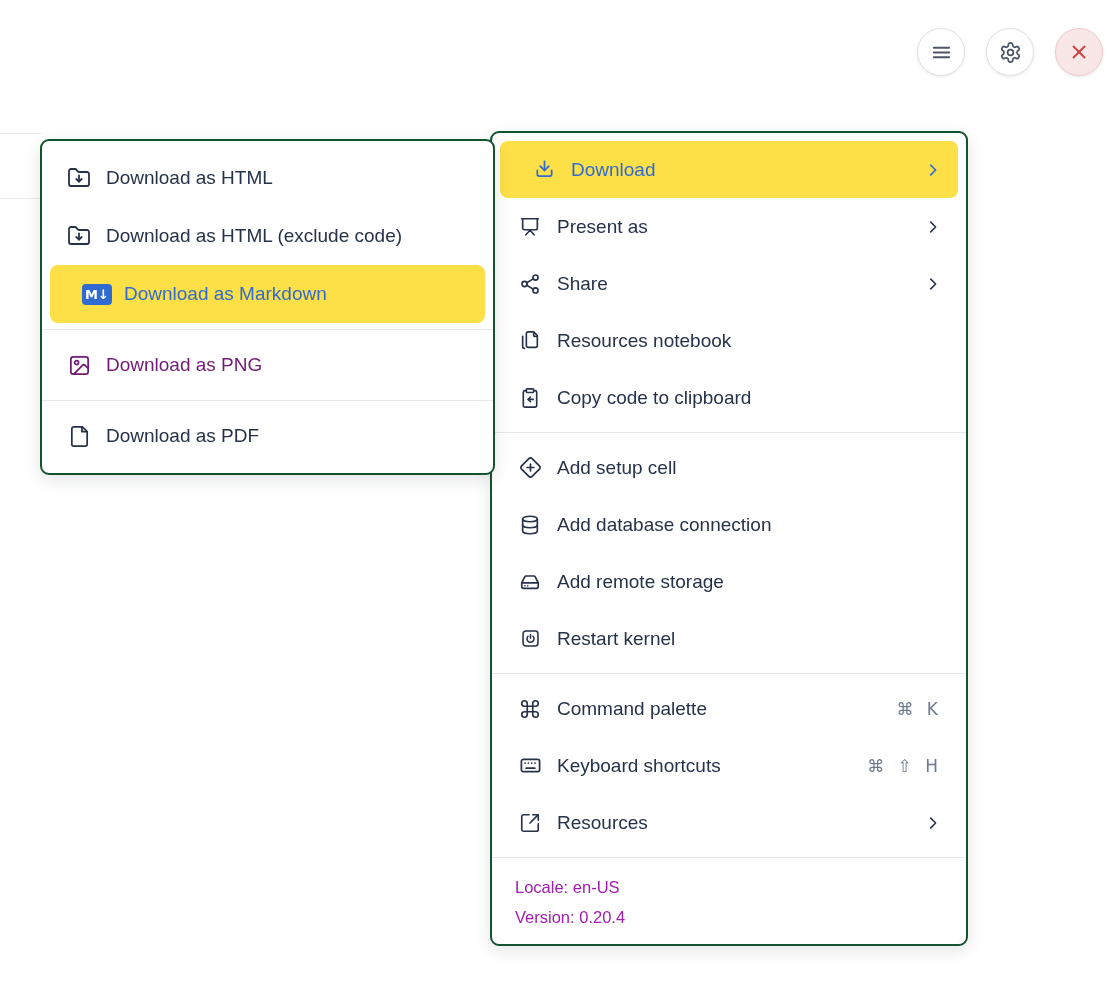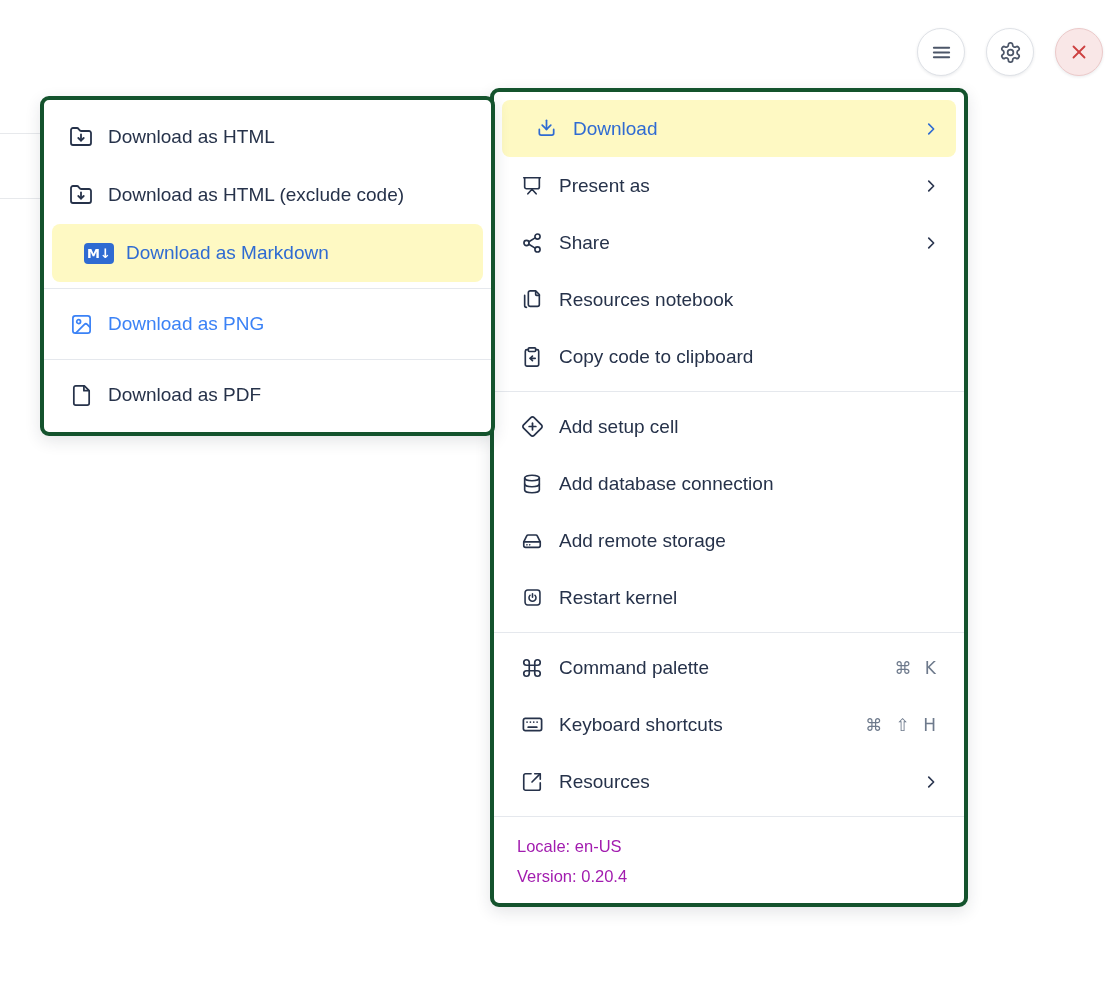--- a/index.html
+++ b/index.html
@@ -48,24 +48,25 @@
   .circle-btn.danger {
     background: #f9e7e7;
     border-color: #eccaca;
     color: #cd4040;
   }
 
   
   .menu {
     position: absolute;
     background: #ffffff;
-    border: 4px solid #14532d;
+    border: 2px solid #14532d;
     border-radius: 9px;
     box-shadow: 0 5px 16px rgba(30, 40, 60, 0.12);
     color: #26324a;
+    margin-top: 43px;
   }
   .main-menu {
     left: 490px;
     top: 88px;
     width: 478px;
     padding-top: 8px;
     z-index: 1;
   }
   .sub-menu {
     left: 40px;
@@ -93,22 +94,22 @@
   }
   .main-menu .icon-slot { width: 24px; }
   .sub-menu  .icon-slot { width: 30px; }
 
   .menu-item .label {
     font-size: 19px;
     white-space: nowrap;
     color: inherit;
   }
 
-  .menu-item.active { background: #fef9c3; color: #2f6bd2; padding-left: 32px; }
-  .menu-item.disabled { color: #3b82f6; cursor: default; }
+  .menu-item.active { background: #fde047; color: #2f6bd2; padding-left: 32px; }
+  .menu-item.disabled { color: #701a75; cursor: default; }
 
   .trail { margin-left: auto; display: flex; align-items: center; }
   .chevron { color: inherit; }
   .menu-item:not(.active) .chevron { color: #2b3650; }
   .shortcut {
     font-family: "DejaVu Sans", sans-serif;
     font-size: 17px;
     color: #6e7a8c;
     letter-spacing: 4px;
     white-space: nowrap;

